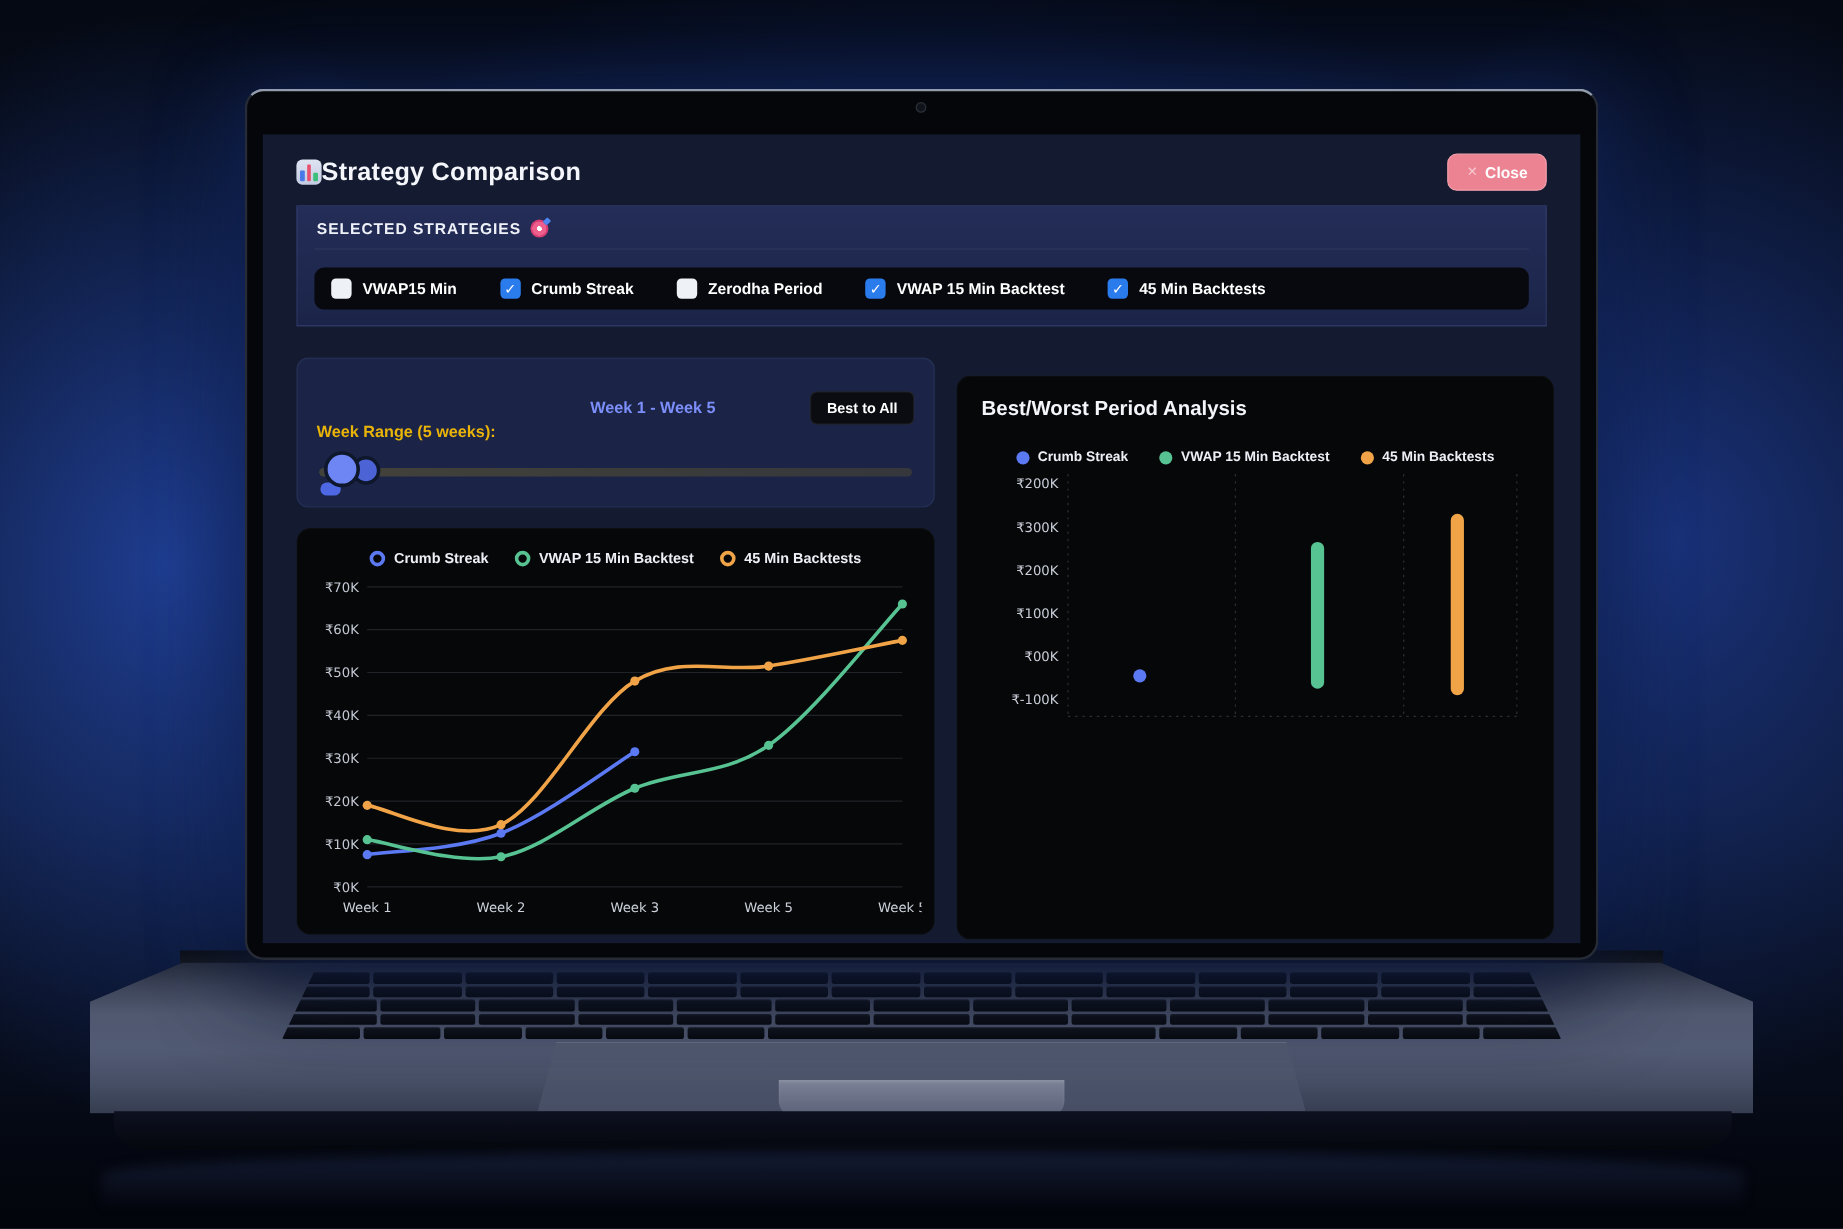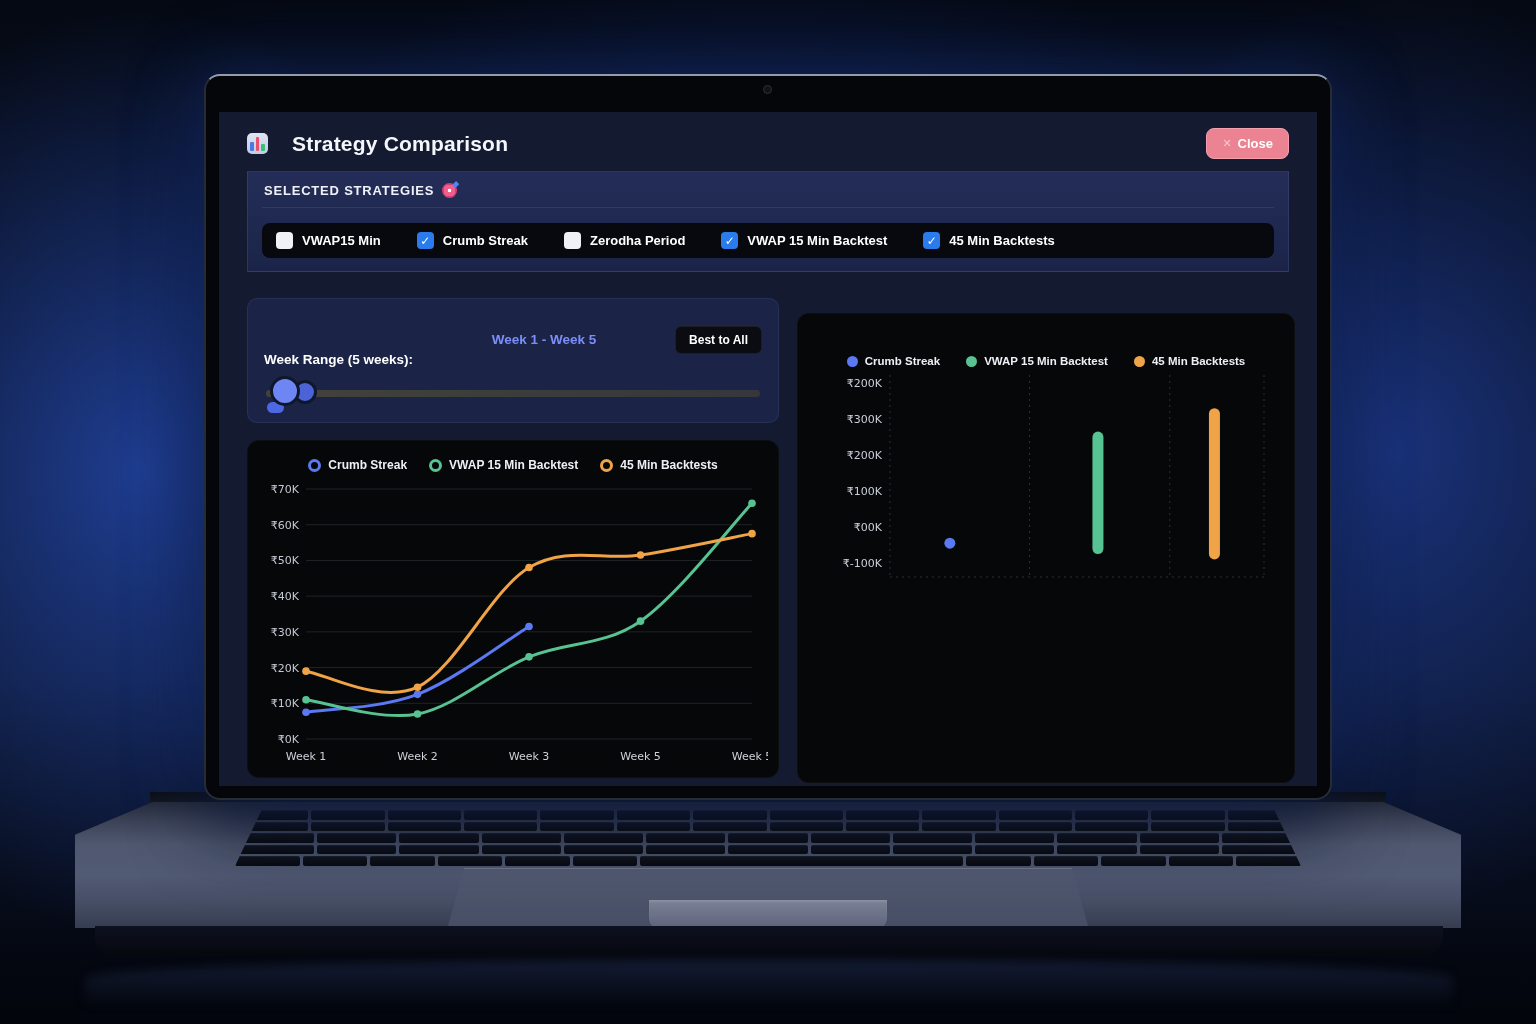--- a/index.html
+++ b/index.html
@@ -45,21 +45,21 @@
     box-shadow:inset 0 2px 2px rgba(255,255,255,.12); }
   .underbase { position:absolute; left:95px; top:926px; width:1348px; height:32px;
     background:linear-gradient(180deg,#0d1120,#05070d); border-radius:0 0 30px 30px/0 0 20px 20px; }
   .reflection { position:absolute; left:85px; top:960px; width:1368px; height:64px;
     background:linear-gradient(180deg, rgba(36,48,86,.5), rgba(10,14,26,0) 75%);
     filter:blur(5px); border-radius:50%/18px; }
 
   
   .app-header { display:flex; align-items:center; justify-content:space-between;
     padding:16px 28px 10px; }
-  .title-wrap { display:flex; align-items:center; gap:24px; }
+  .title-wrap { display:flex; align-items:center; gap:0; }
   .app-icon { width:21px; height:21px; border-radius:5px; background:linear-gradient(180deg,#dfe4f2,#c3cbe2);
     display:flex; align-items:flex-end; justify-content:center; gap:2px; padding:3px 3px; }
   .app-icon i { width:4px; border-radius:1px; display:block; }
   .app-icon .b1 { height:9px;  background:#4a79e8; }
   .app-icon .b2 { height:14px; background:#e8506e; }
   .app-icon .b3 { height:7px;  background:#3bbf7a; }
   .page-title { font-size:21px; font-weight:bold; letter-spacing:.2px; color:#f4f6fb; }
   .close-btn { background:#ec8392; border:1px solid #f3a0ac; color:#fff; font-weight:bold;
     font-size:13px; border-radius:8px; padding:7px 15px; display:flex; align-items:center; gap:6px;
     cursor:pointer; font-family:inherit; }
@@ -81,21 +81,21 @@
     align-items:center; justify-content:center; font-size:12px; font-weight:bold; color:#fff; }
   .cb.checked { background:#2a7bec; }
   .strat-label { font-size:13px; font-weight:bold; color:#fff; white-space:nowrap; }
 
   .main-row { display:flex; gap:18px; margin:26px 28px 0; align-items:flex-start; }
   .left-col { width:532px; flex:none; }
 
   .week-panel { background:#1b2446; border:1px solid rgba(118,136,215,.13); border-radius:10px;
     padding:13px 16px 11px; }
   .week-head { display:flex; align-items:center; justify-content:space-between; }
-  .week-label { font-size:13.5px; font-weight:bold; color:#ffffff;margin-top:40px; }
+  .week-label { font-size:13.5px; font-weight:bold; color:#eab308;margin-top:40px; }
   .week-value { font-size:13.5px; font-weight:bold; color:#7c8efa; }
   .reset-btn { background:#0b0c11; border:1px solid rgba(255,255,255,.08); color:#fff;
     font-weight:bold; font-size:12px; border-radius:6px; padding:6px 13px; cursor:pointer; font-family:inherit; }
   .slider { position:relative; height:36px; margin-top:8px; }
   .slider-track { position:absolute; left:2px; right:2px; top:15px; height:7px; border-radius:4px;
     background:linear-gradient(90deg,#43423a,#35373c); }
   .handle-a { position:absolute; left:6px; top:1px; width:30px; height:30px; border-radius:50%;
     background:#6e86f3; border:3px solid #0f172c; z-index:3; }
   .handle-b { position:absolute; left:29px; top:5px; width:24px; height:24px; border-radius:50%;
     background:#4c63d6; border:3px solid #0f172c; z-index:2; }
@@ -330,20 +330,21 @@
               <circle cx="157.5" cy="210.2142857142857" r="3.8" fill="#f0a447"></circle>
               <circle cx="269" cy="90.57142857142857" r="3.8" fill="#f0a447"></circle>
               <circle cx="380.5" cy="78.07142857142856" r="3.8" fill="#f0a447"></circle>
               <circle cx="492" cy="56.64285714285715" r="3.8" fill="#f0a447"></circle>
             </svg>
         </div>
 
       </div>
 
       <div class="right-panel">
+        <div class="rp-title">Best/Worst Period Analysis</div>
         <div class="dot-legend" id="range-legend">
             <span class="item">
               <span class="dot" style="background: rgb(91, 121, 242);"></span>
               <span class="legend-text">Crumb Streak</span>
             </span>
             <span class="item">
               <span class="dot" style="background: rgb(88, 195, 146);"></span>
               <span class="legend-text">VWAP 15 Min Backtest</span>
             </span>
             <span class="item">

